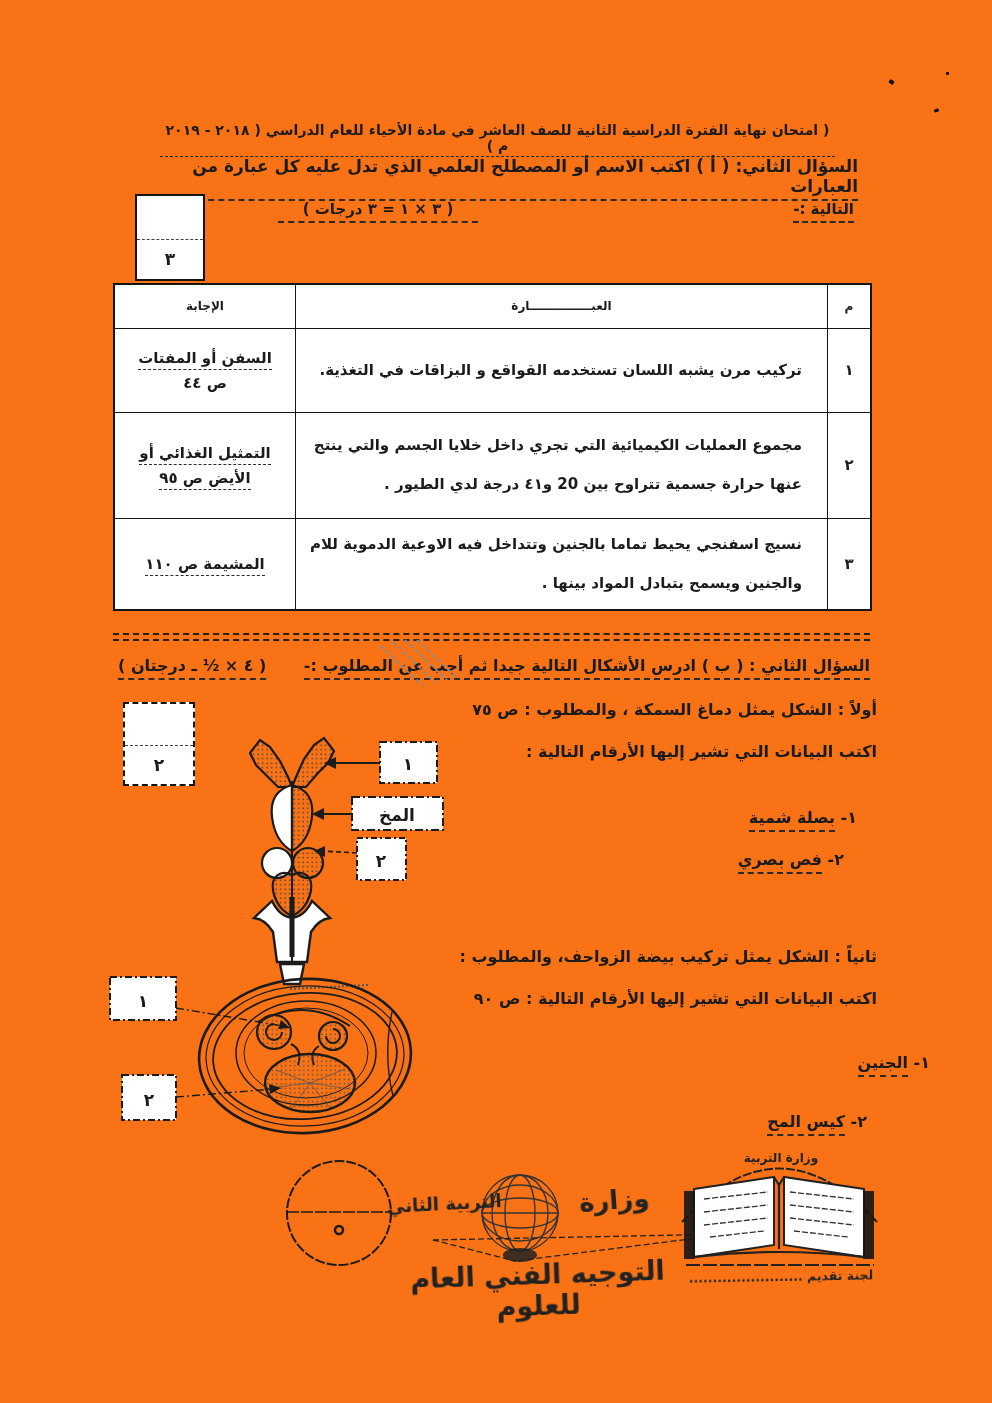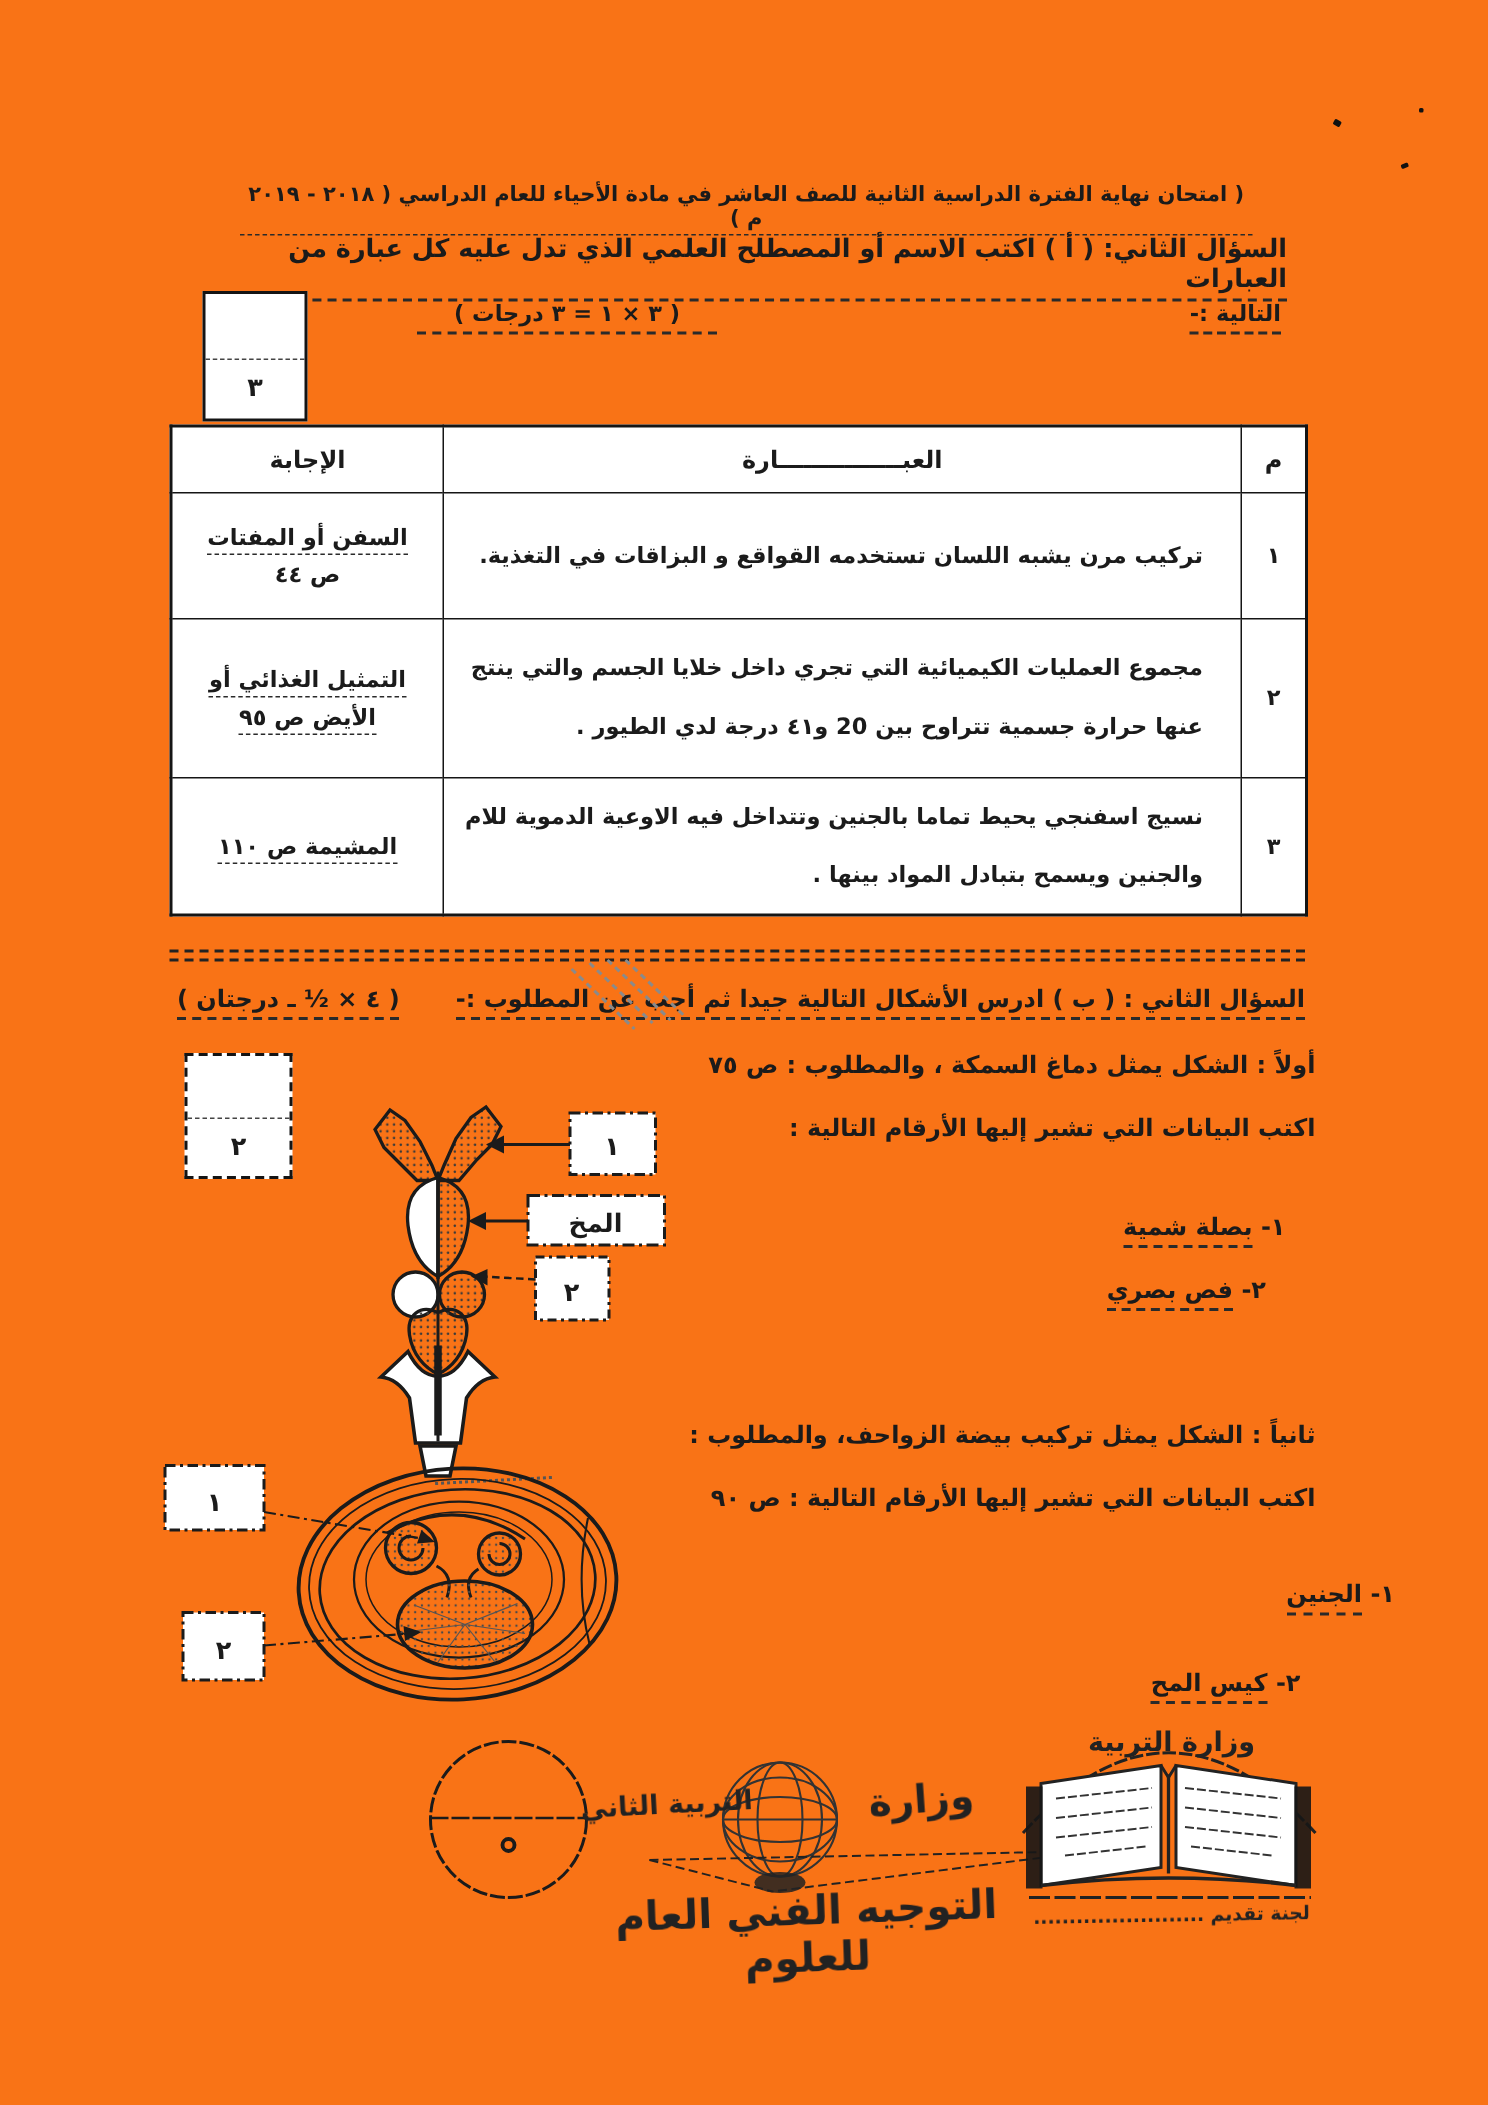--- a/index.html
+++ b/index.html
@@ -22,21 +22,21 @@
   .scorebox{border:2.5px solid #141414;background:#fff;display:flex;flex-direction:column;}
   .scorebox .half-top{flex:1.1;border-bottom:1.5px dashed #444;}
   .scorebox .half-bot{flex:1;display:flex;align-items:center;justify-content:center;
     font-size:17px;font-weight:bold;}
   .scorebox.dashy{border-style:dashed;}
 
   
   table.qtable{border-collapse:collapse;table-layout:fixed;width:759px;background:#fff;}
   table.qtable,.qtable td,.qtable th{border:1.6px solid #151515;}
   table.qtable{border-width:2.5px;}
-  .qtable th{font-size:16px;font-weight:bold;padding:8px 4px;}
+  .qtable th{font-size:12px;font-weight:bold;padding:8px 4px;}
   .qtable td{vertical-align:middle;}
   .td-num{text-align:center;font-size:15px;font-weight:bold;width:34px;}
   .td-stmt{width:553px;text-align:right;font-size:15px;font-weight:bold;
     line-height:2.6;padding:6px 25px 6px 8px;}
   .td-ans{width:172px;text-align:center;font-size:15px;font-weight:bold;padding:4px;}
   .ans-line{display:block;margin:7px 0;}
 
   .sep{height:4px;border-top:2.5px dashed #222;border-bottom:2.5px dashed #222;}
 
   .qb-row{display:flex;justify-content:space-between;align-items:flex-start;font-size:16px;}
@@ -298,17 +298,17 @@
             <line x1="38" y1="100" x2="92" y2="94"></line>
           <line x1="118" y1="55" x2="182" y2="62"></line>
             <line x1="118" y1="68" x2="182" y2="75"></line>
           <line x1="118" y1="81" x2="182" y2="88"></line>
             <line x1="122" y1="94" x2="176" y2="100"></line>
         </g>
         <path d="M22,120 Q107,110 192,120" fill="none" stroke="#222" stroke-width="2.2"></path>
         <line x1="14" y1="128" x2="202" y2="128" stroke="#222" stroke-width="2" stroke-dasharray="14 3"></line>
       </g>
     </svg>
-    <div class="abs b stamp-text" style="left:0;top:14px;width:218px;text-align:center;font-size:18px;">وزارة التربية</div>
+    <div class="abs b stamp-text" style="left:0;top:14px;width:218px;text-align:center;font-size:12px;">وزارة التربية</div>
     <div class="abs b stamp-text" style="left:0;top:132px;width:218px;text-align:center;font-size:12.5px;transform:rotate(-1deg);">لجنة تقديم ........................</div>
   </div>
 
 </div>
 
 </body></html>

